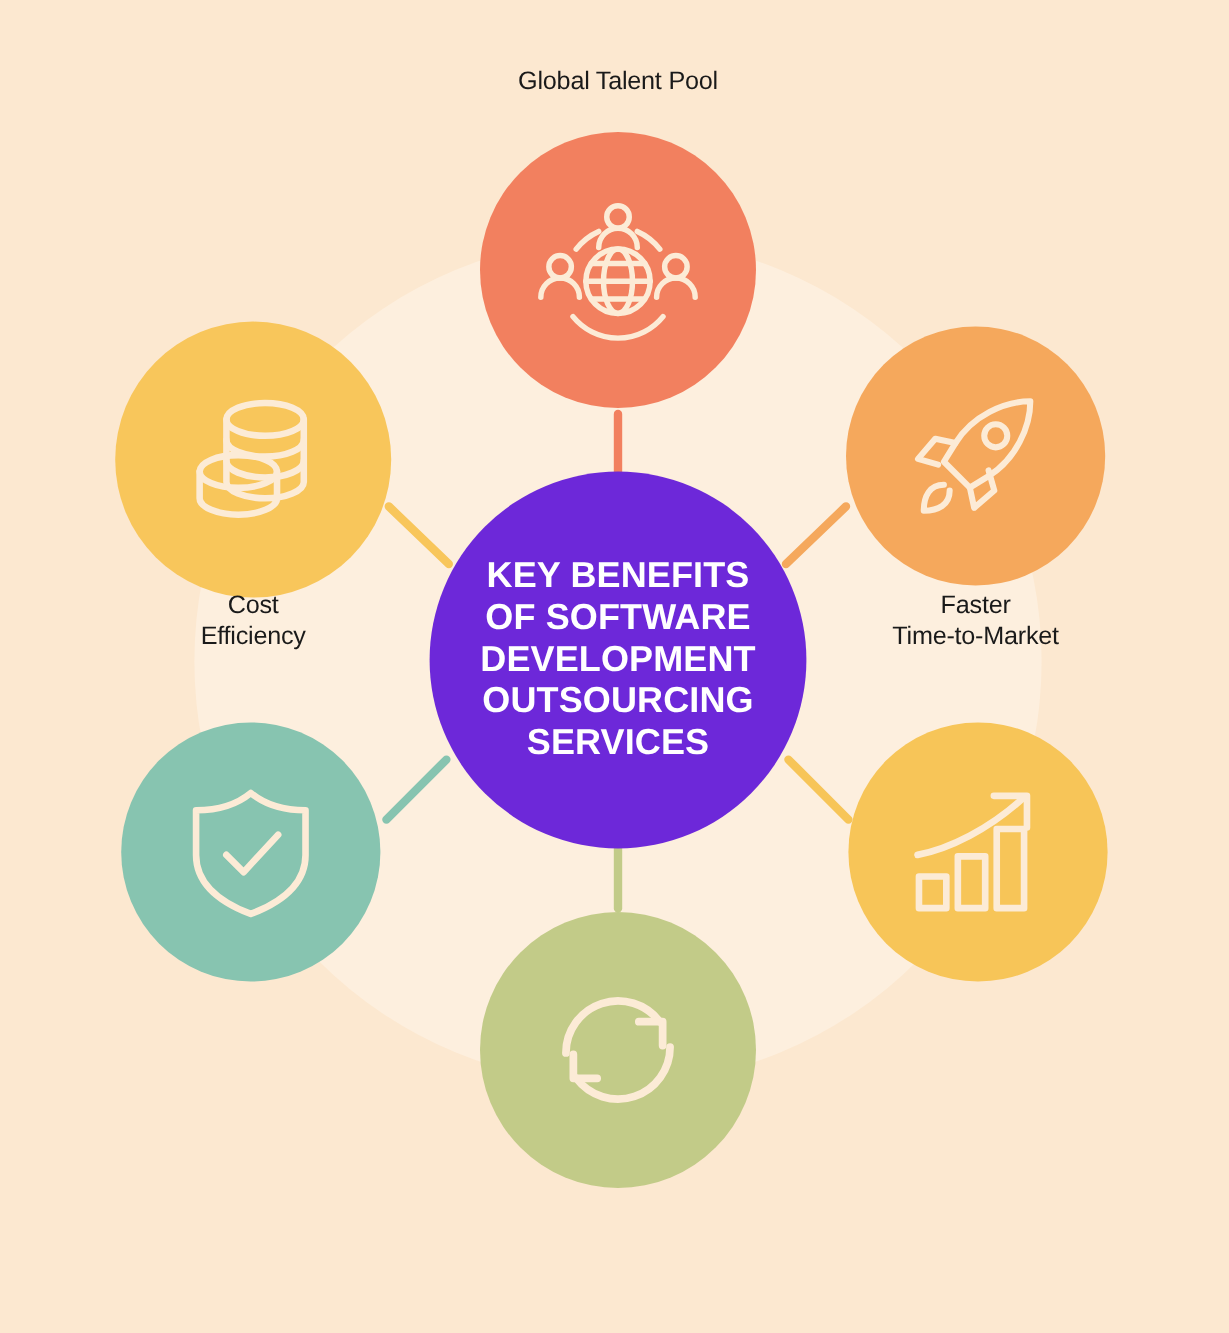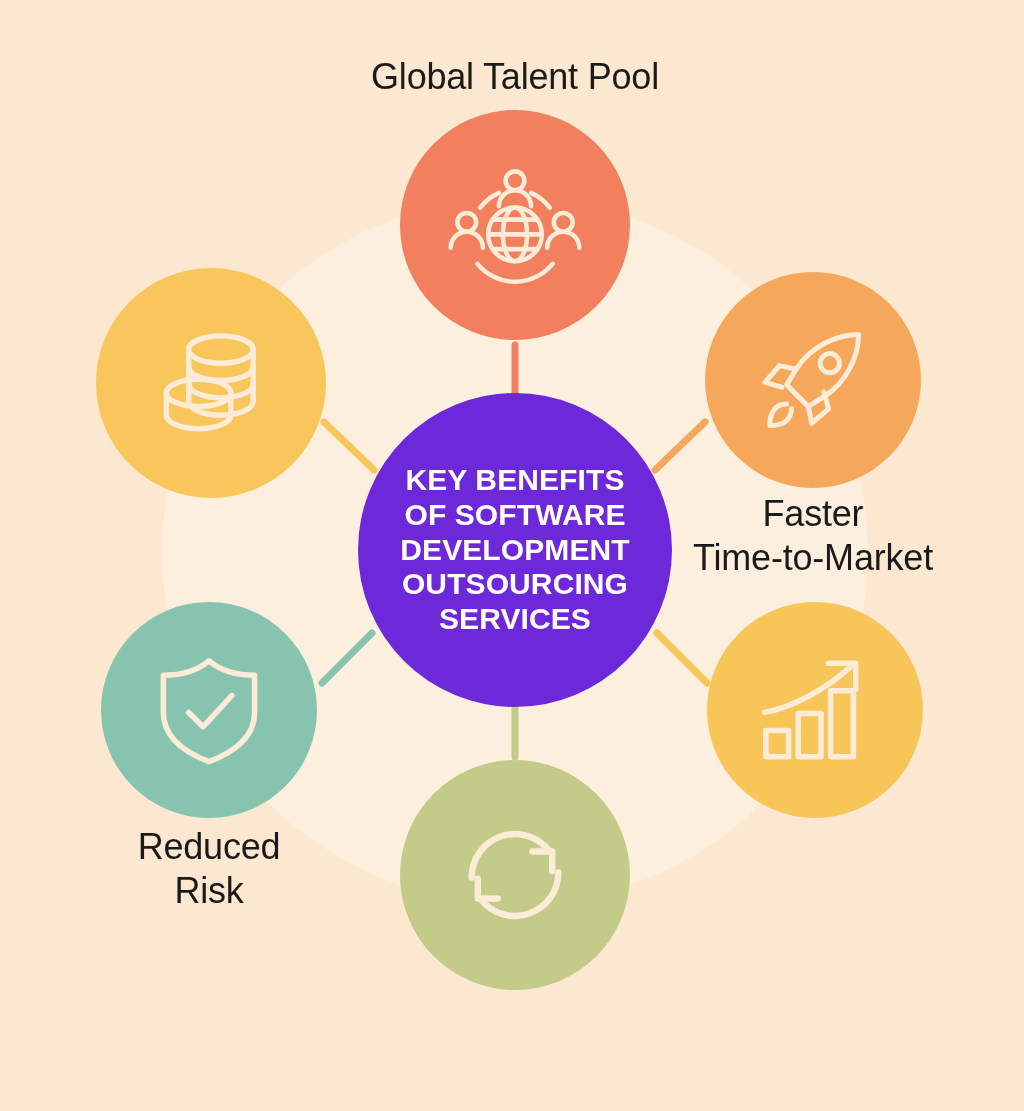--- a/index.html
+++ b/index.html
@@ -45,21 +45,21 @@
     z-index: 3;
   }
   .node-circle svg {
     display: block;
   }
   .node-label {
     position: absolute;
     z-index: 4;
     text-align: center;
     color: #1A1A1A;
-    font-size: 36px;
+    font-size: 21px;
     line-height: 1.22;
     font-weight: 500;
     letter-spacing: -0.2px;
     white-space: pre-line;
   }
   
   .hub {
     position: absolute;
     left: 358px;
     top: 393px;
@@ -162,35 +162,35 @@
   </div>
 
   <div class="node-circle" style="left:101px; top:602px; width:216px; height:216px; background:#87C4B0;">
     <span>
       <svg width="120" height="120" viewBox="0 0 100 100" fill="none" stroke="#FCEBD6" stroke-width="4.6" stroke-linecap="round" stroke-linejoin="round">
         <path d="M50 9 C62 19 76 21 88 21 L88 52 C88 72 71 85 50 93 C29 85 12 72 12 52 L12 21 C24 21 38 19 50 9 Z"></path>
         <path d="M33 52 L45 64 L69 38"></path>
       </svg>
     </span>
   </div>
-  <div class="node-label" style="left:59px; top:825px; width:300px;">Reduced
-Risk</div>
 
   <div class="node-circle" style="left:96px; top:268px; width:230px; height:230px; background:#F8C65B;">
     <span>
       <svg width="124" height="124" viewBox="0 0 100 100" fill="none" stroke="#FCEBD6" stroke-width="4.4" stroke-linecap="round" stroke-linejoin="round">
         <ellipse cx="58" cy="23" rx="26" ry="11"></ellipse>
         <path d="M32 23 L32 65 C32 71 44 76 58 76 C72 76 84 71 84 65 L84 23"></path>
         <path d="M32 37 C32 43 44 48 58 48 C72 48 84 43 84 37"></path>
         <path d="M32 51 C32 57 44 62 58 62 C72 62 84 57 84 51"></path>
         <ellipse cx="40" cy="58" rx="26" ry="11"></ellipse>
         <path d="M14 58 L14 76 C14 82 26 87 40 87 C54 87 66 82 66 76 L66 58"></path>
       </svg>
     </span>
   </div>
+  <div class="node-label" style="left:61px; top:492px; width:300px;">Cost
+Efficiency</div>
 
   <div class="hub">
     <div class="hub-text">KEY BENEFITS
 OF SOFTWARE
 DEVELOPMENT
 OUTSOURCING
 SERVICES</div>
   </div>
 
 </div>

